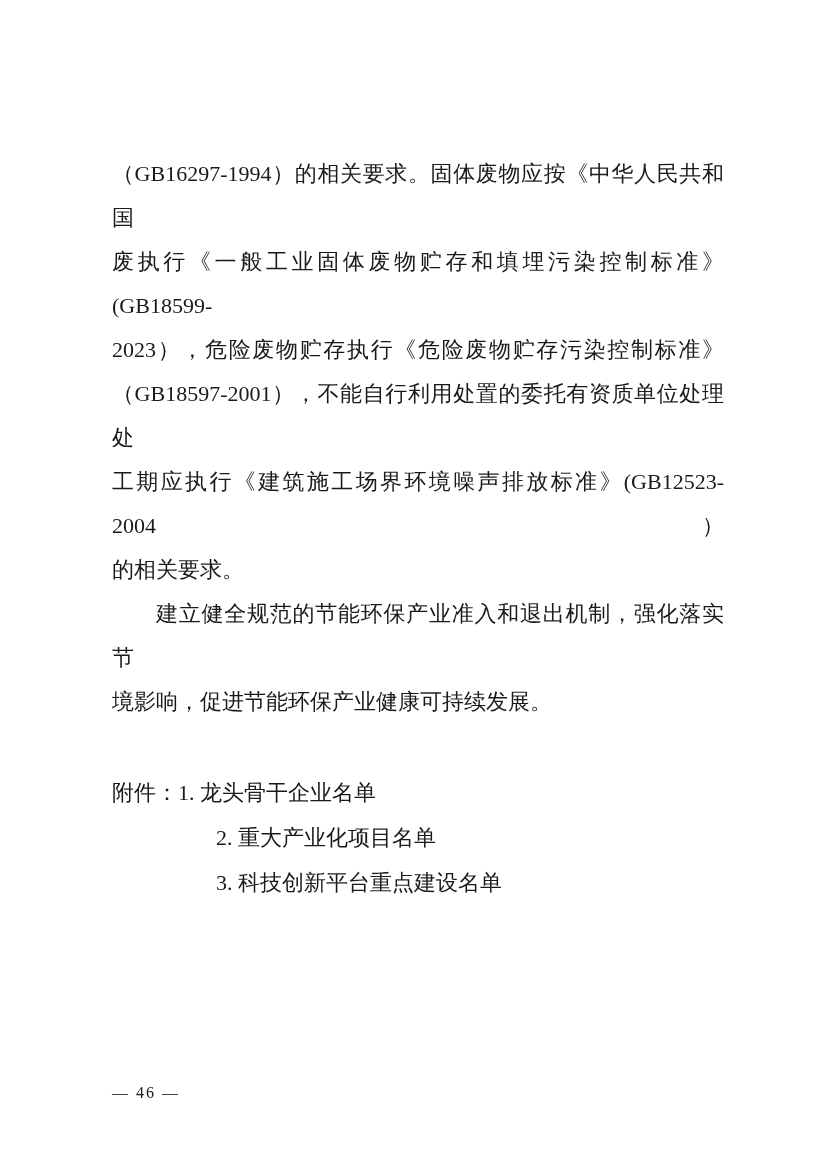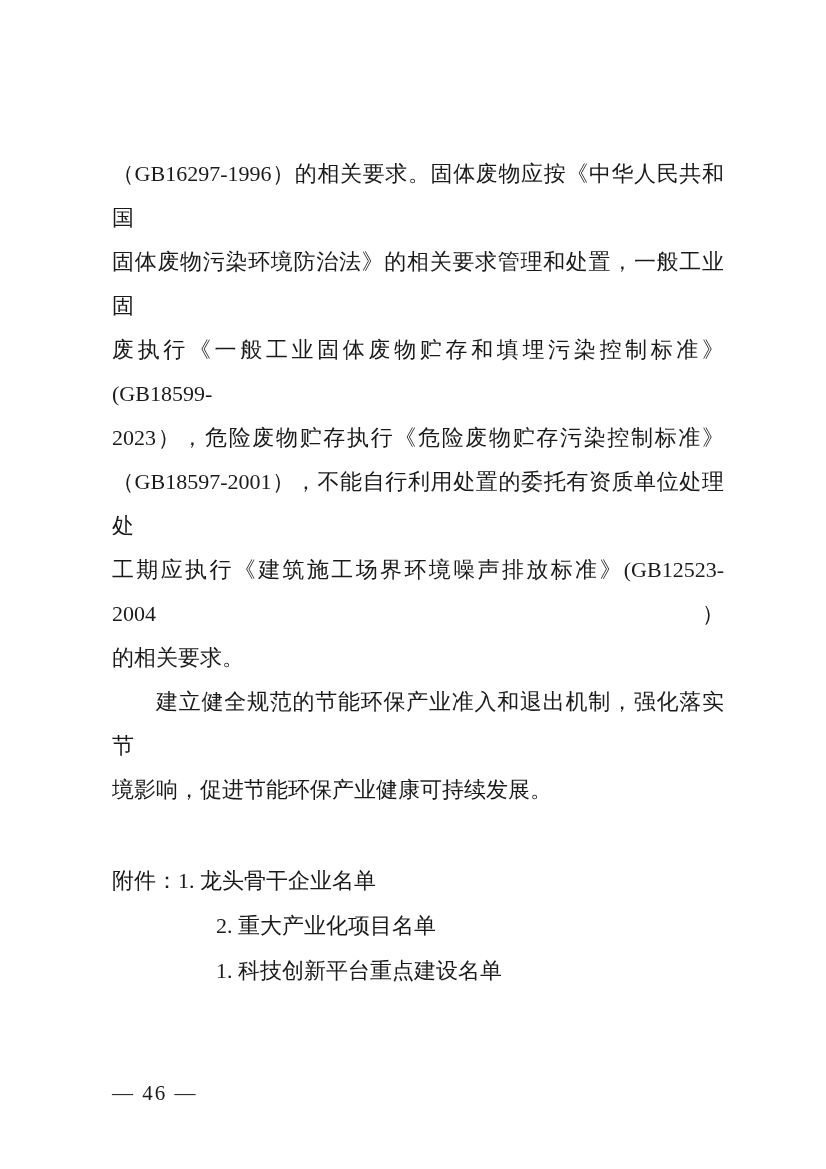--- a/index.html
+++ b/index.html
@@ -50,55 +50,54 @@
   .att-label {
     display: inline-block;
   }
   .att-cont {
     padding-left: 104px;
   }
   .footer {
     position: absolute;
     left: 112px;
     top: 1078px;
-    font-size: 21px;
+    font-size: 16px;
     line-height: 30px;
     letter-spacing: 2px;
   }
 </style>
 </head>
 <body>
 
 <div class="page">
   <main class="content">
 
     <p class="para">
-      <span class="line just">（GB16297-1996）的相关要求。固体废物应按《中华人民共和国</span>
-      <span class="line just">固体废物污染环境防治法》的相关要求管理和处置，一般工业固</span>
+      <span class="line just">（GB16297-1994）的相关要求。固体废物应按《中华人民共和国</span>
       <span class="line just">废执行《一般工业固体废物贮存和填埋污染控制标准》(GB18599-</span>
       <span class="line just">2023），危险废物贮存执行《危险废物贮存污染控制标准》</span>
       <span class="line just">（GB18597-2001），不能自行利用处置的委托有资质单位处理处</span>
       <span class="line just">工期应执行《建筑施工场界环境噪声排放标准》(GB12523-2004）</span>
       <span class="line">的相关要求。</span>
     </p>
 
     <p class="para">
       <span class="line just indent">建立健全规范的节能环保产业准入和退出机制，强化落实节</span>
       <span class="line">境影响，促进节能环保产业健康可持续发展。</span>
     </p>
 
     <div class="attachments">
       <div class="line att-first">
         <span class="att-label">附件：</span><span>1. 龙头骨干企业名单</span>
       </div>
       <div class="line att-cont">
         <span>2. 重大产业化项目名单</span>
       </div>
       <div class="line att-cont">
-        <span>1. 科技创新平台重点建设名单</span>
+        <span>3. 科技创新平台重点建设名单</span>
       </div>
 
     </div>
 
   </main>
 
   <footer class="footer">
     <span>— 46 —</span>
   </footer>
 </div>

